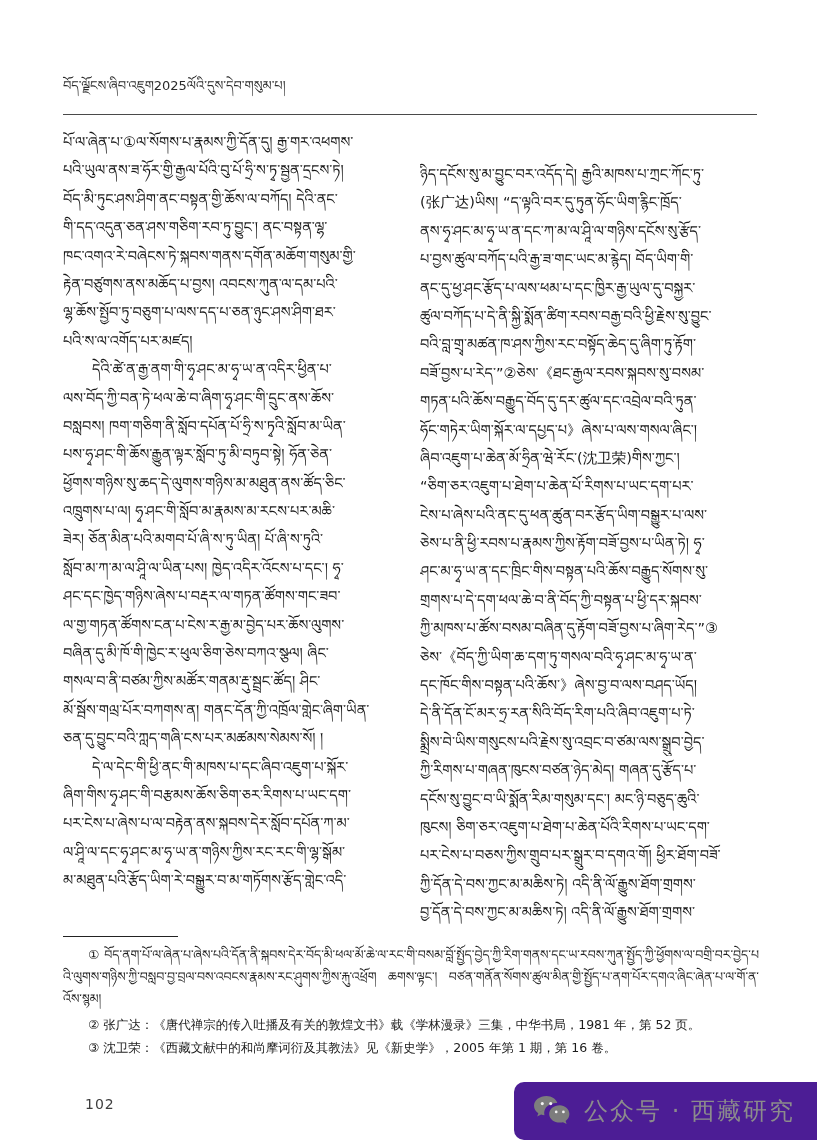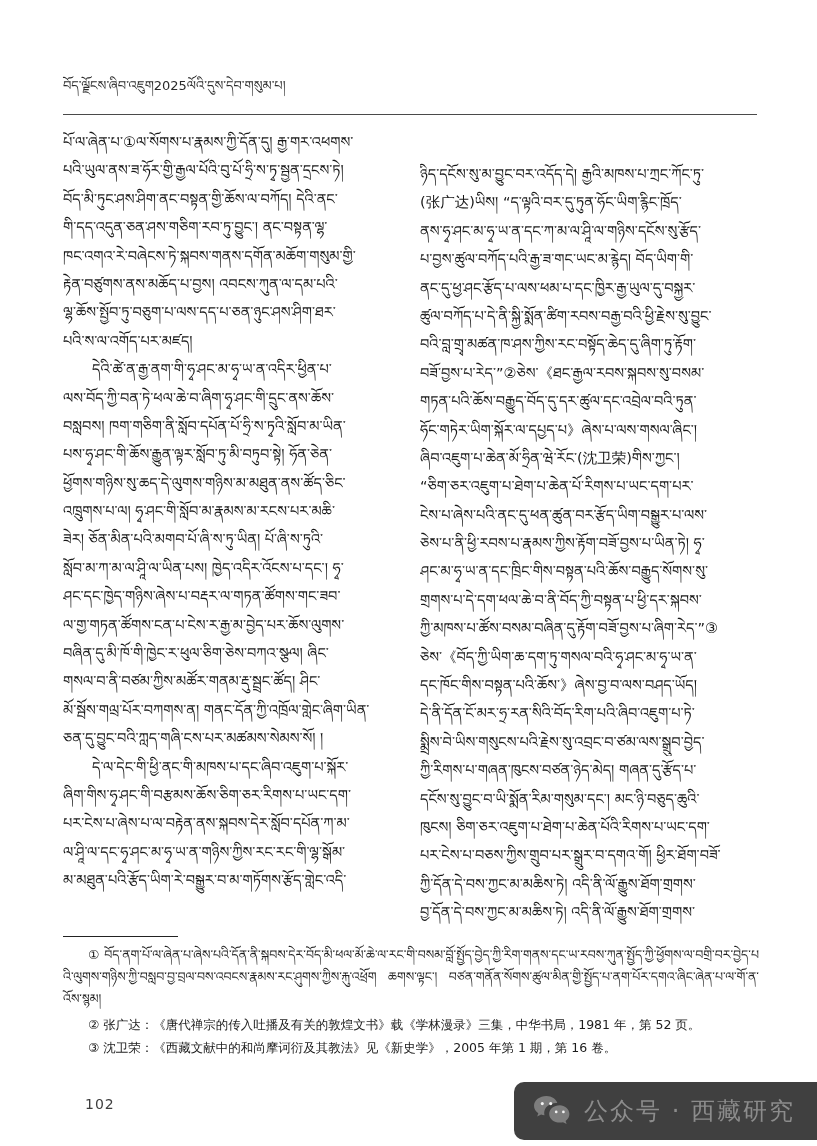--- a/index.html
+++ b/index.html
@@ -39,21 +39,21 @@
   .footnote{text-indent:2em;text-align:justify;
     word-break:break-all;overflow-wrap:anywhere;margin:0 0 2px 0;}
   .footnote.tibetan{line-height:22px;margin-bottom:4px;}
 
   
   .page-number{position:absolute;left:85px;top:1054px;
     font-size:14px;color:#3d3d3d;letter-spacing:1px;margin-top:42px;}
 
   
   .watermark{position:absolute;right:0;top:1082px;height:58px;
-    min-width:270px;background:#404040;border-radius:10px 0 0 10px;
+    min-width:270px;background:#4c1d95;border-radius:10px 0 0 10px;
     display:flex;align-items:center;gap:12px;padding:0 22px 0 18px;
     box-sizing:border-box;}
   .watermark-text{font-size:24px;color:#8c8c8c;letter-spacing:2px;}
   .wechat-icon{width:40px;height:32px;flex:0 0 auto;}
 </style>
 </head>
 <body>
 
 <div class="page">
 

